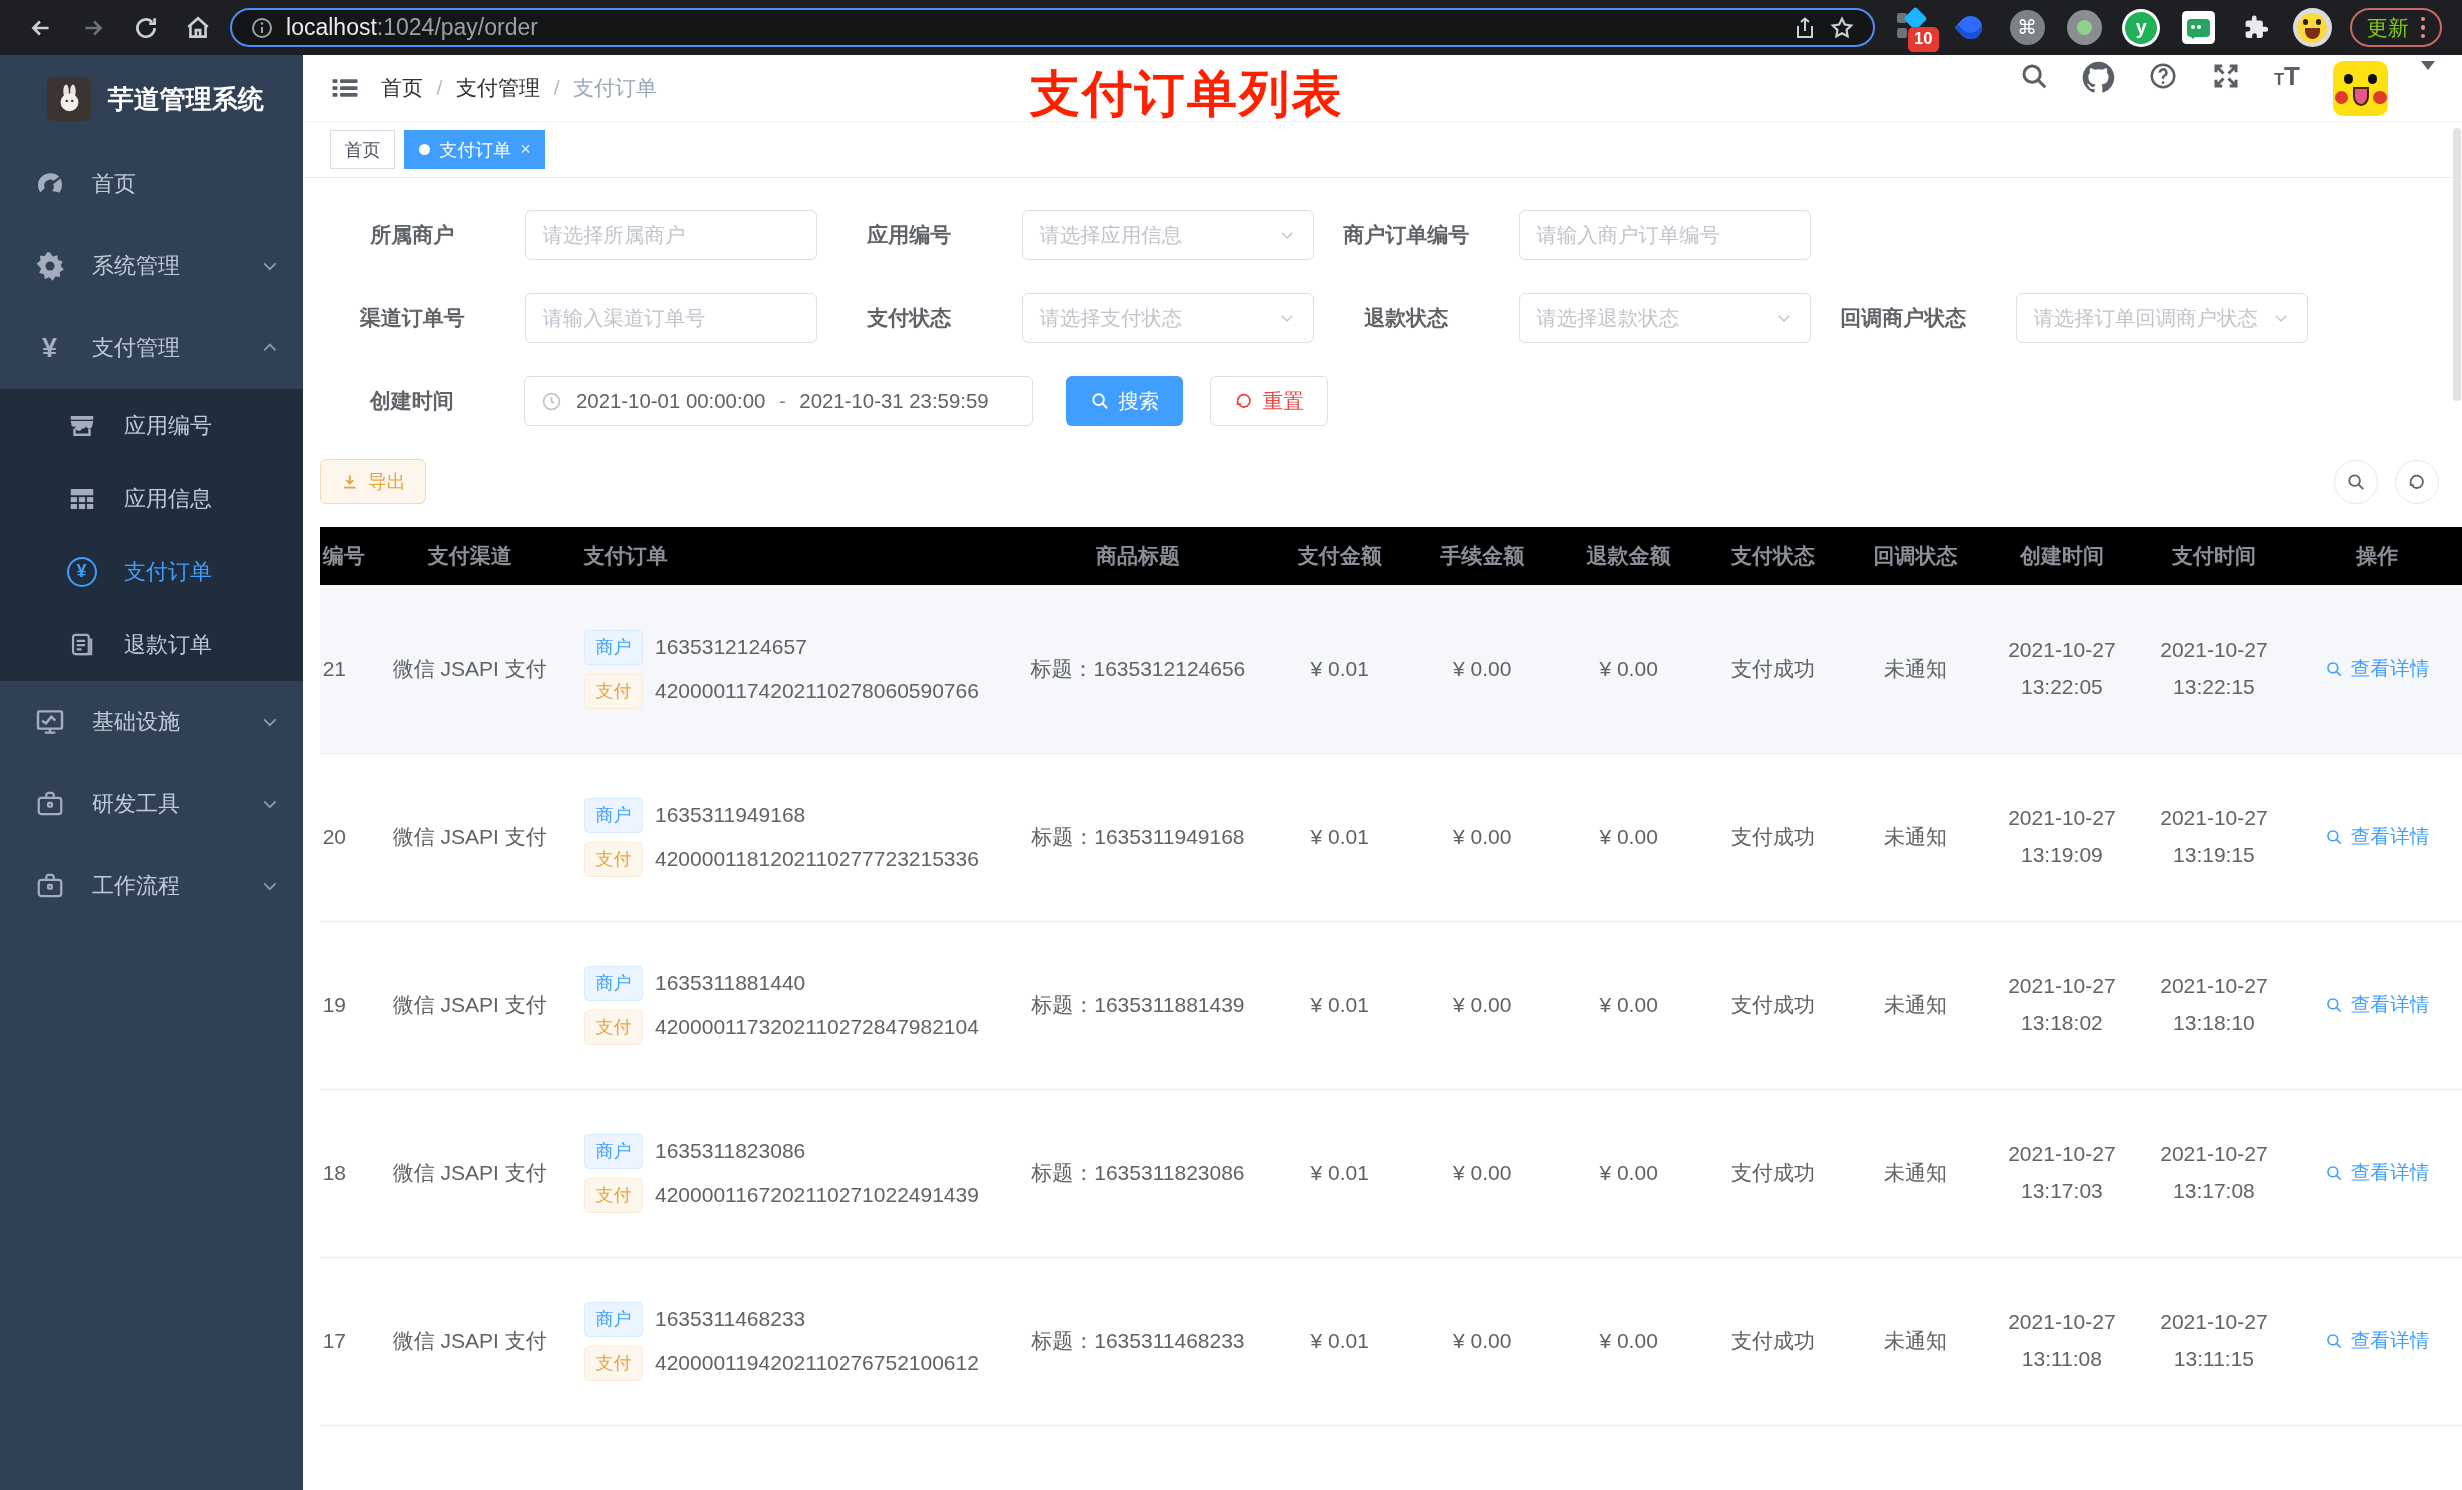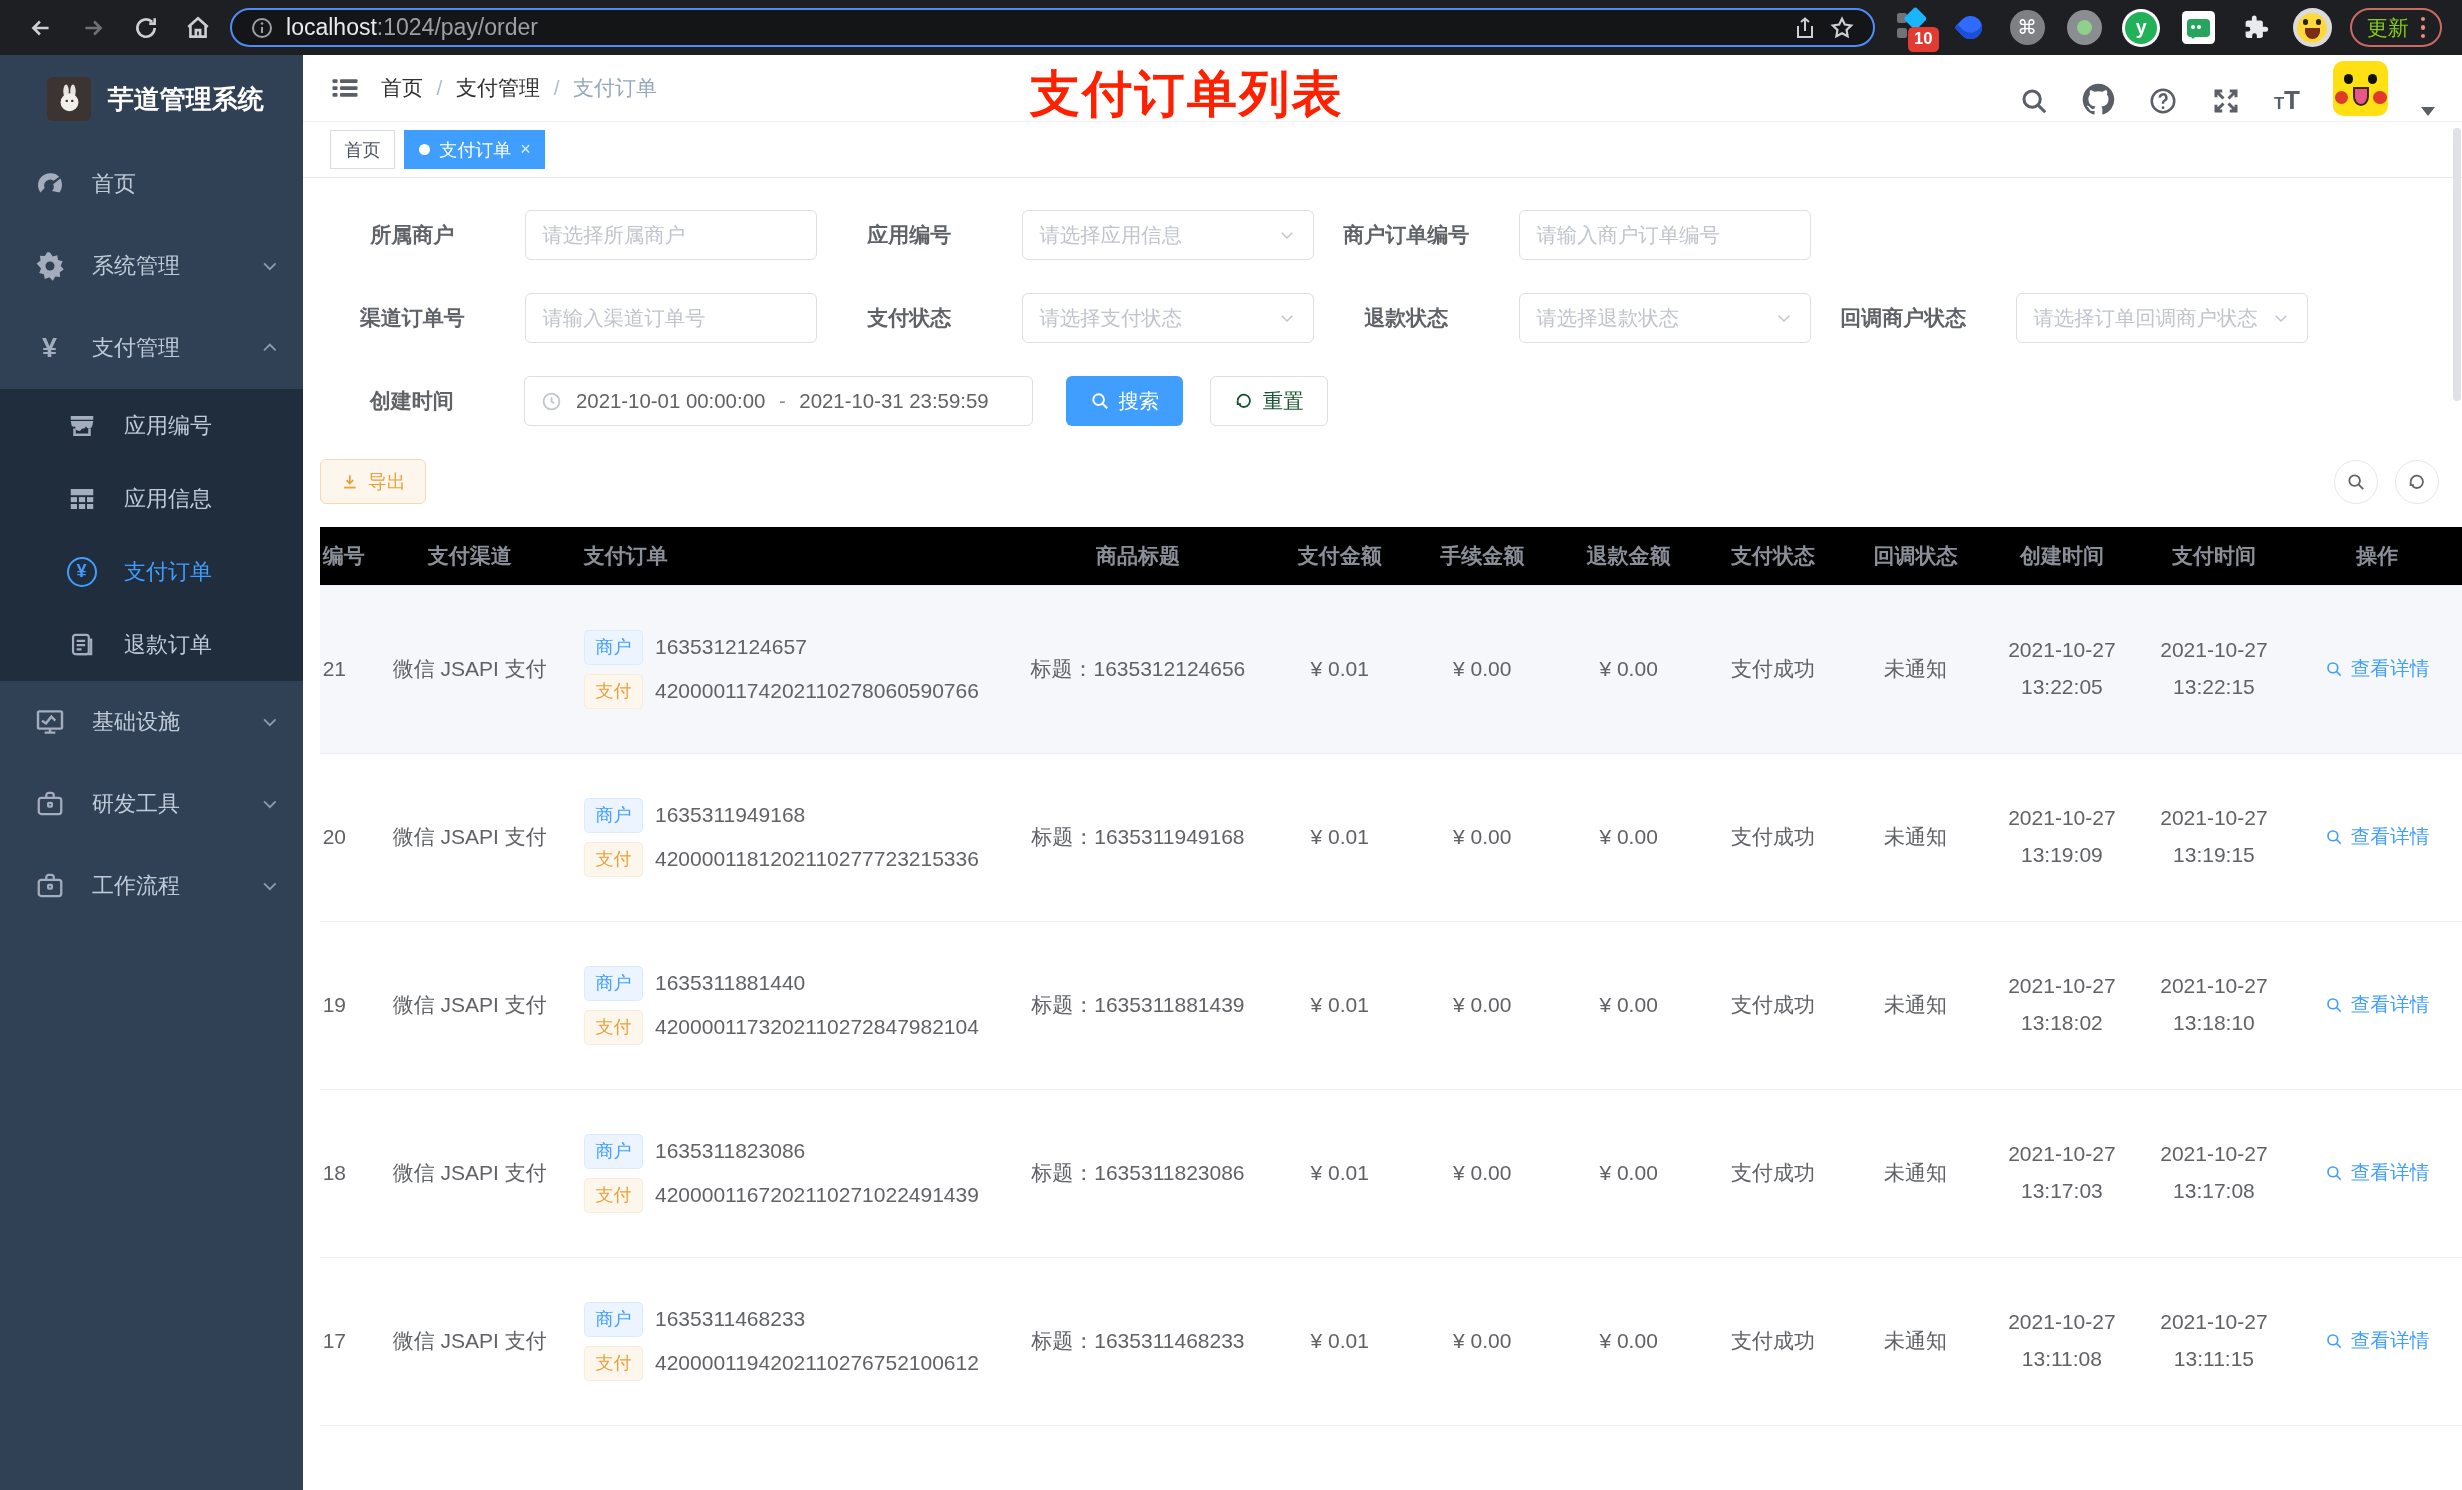--- a/index.html
+++ b/index.html
@@ -57,21 +57,21 @@
 
   .topbar { height:67px; display:flex; align-items:center; padding:0 27px; gap:21px;
     border-bottom:1.5px solid #f0f0f0; position:relative; }
   .hamburger { color:#5a5e66; }
   .crumbs { display:flex; align-items:center; gap:13.6px; font-size:21px; }
   .crumb { color:#303133; cursor:pointer; }
   .crumb-sep { color:#b3bcc9; }
   .crumb.current { color:#97a8be; }
   .annotation { position:absolute; left:727px; top:6px; font-size:50px; font-weight:900;
     color:#ff2000; letter-spacing:2.3px; white-space:nowrap; }
-  .top-actions { margin-left:auto; display:flex; align-items:flex-end; gap:33px; color:#5a5e66; }
+  .top-actions { margin-left:auto; display:flex; align-items:flex-start; gap:33px; color:#5a5e66; }
   .avatar { width:55px; height:55px; border-radius:10.6px; background:#ffe012; position:relative; overflow:hidden; }
   .avatar .eye { position:absolute; top:13.6px; width:9.8px; height:9.8px; border-radius:50%; background:#111; }
   .avatar .cheek { position:absolute; top:30px; width:13.6px; height:13.6px; border-radius:50%; background:#e03a2c; }
   .avatar .mouth { position:absolute; left:19.7px; top:26px; width:16.7px; height:19.7px; background:#e8578a;
     border:2.3px solid #3a2b00; border-radius:0 0 50% 50%; }
   .caret { width:0; height:0; border-left:7.6px solid transparent; border-right:7.6px solid transparent;
     border-top:9px solid #5a5e66; }
   .tsize { font-size:26px; font-weight:700; color:#5a5e66; }
   .tsize small { font-size:16.7px; font-weight:700; }
 
@@ -92,21 +92,21 @@
   .fctrl { width:292px; height:50px; border:1.5px solid #dcdfe6; border-radius:6px; background:#fff;
     display:flex; align-items:center; padding:0 16.7px; font-size:20.4px; color:#c0c4cc; gap:7.6px; }
   input.fctrl { color:#606266; }
   input.fctrl::placeholder { color:#c0c4cc; }
   .fctrl .chev-d { margin-left:auto; color:#c0c4cc; }
   .date-ctrl { width:509px; color:#606266; gap:13.6px; }
   .date-ctrl .sep { color:#888; }
   .btn { height:50px; border-radius:6px; display:flex; align-items:center; gap:9px;
     font-size:20.4px; padding:0 23px; cursor:pointer; border:1.5px solid transparent; }
   .btn-primary { background:#409eff; color:#fff; margin-left:33px; }
-  .btn-default { background:#fff; border-color:#dcdfe6; color:#14532d; margin-left:27px; }
+  .btn-default { background:#fff; border-color:#dcdfe6; color:#ef4444; margin-left:27px; }
   .toolbar { display:flex; align-items:center; margin:13.6px 0 23px; }
   .btn-export { height:45px; border:1.5px solid #f5dab1; background:#fdf6ec; color:#e6a23c;
     border-radius:6px; display:flex; align-items:center; gap:7.6px; font-size:19px; padding:0 19.7px; cursor:pointer; }
   .tool-circles { margin-left:auto; display:flex; gap:16.7px; }
   .circ-btn { width:44px; height:44px; border-radius:50%; border:1.5px solid #e4e7ed; background:#fff;
     color:#606266; display:flex; align-items:center; justify-content:center; cursor:pointer; }
 
   table.grid { width:2144px; border-collapse:collapse; table-layout:fixed; }
   .grid th { background:#000000; color:#8a8f98; font-size:21px; font-weight:700; height:58px;
     text-align:center; white-space:nowrap; }

